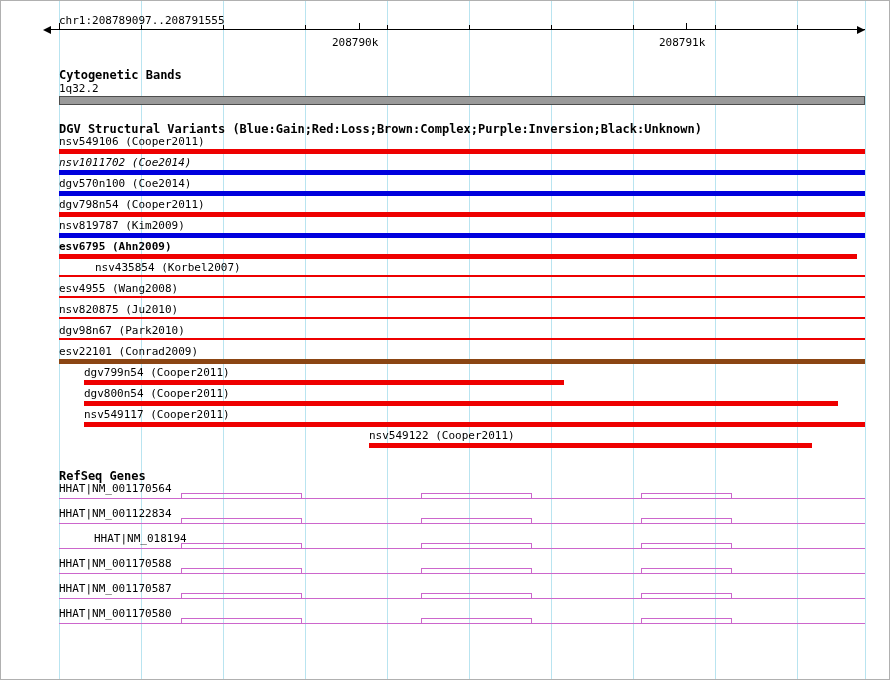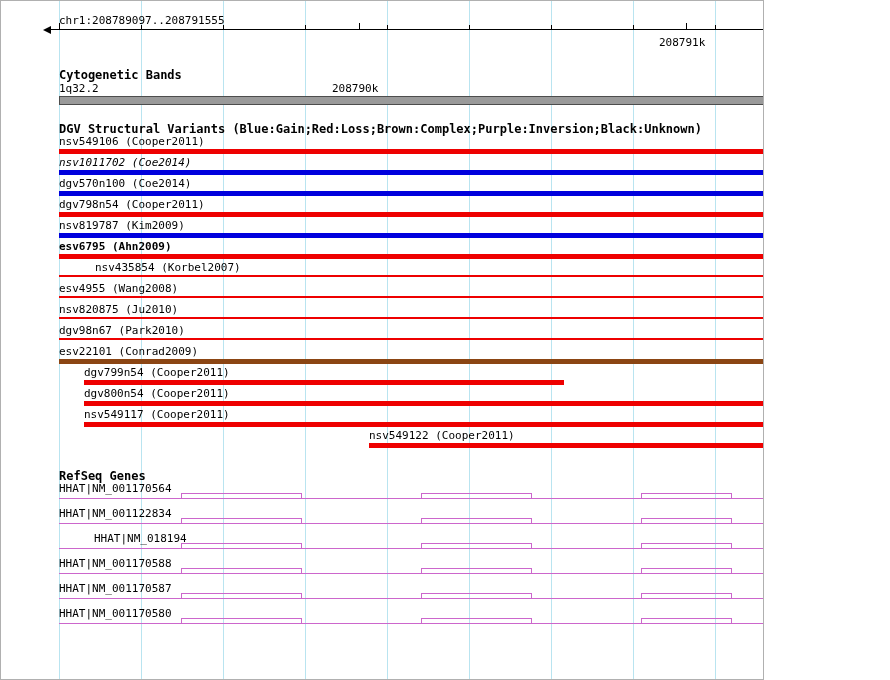--- a/index.html
+++ b/index.html
@@ -6,21 +6,21 @@
     margin: 0;
     padding: 0;
     background: #ffffff;
   }
   body {
     font-family: "DejaVu Sans Mono", monospace;
     color: #000000;
   }
   #browser {
     position: relative;
-    width: 764px;
+    width: 890px;
     height: 680px;
     overflow: hidden;
     background: #ffffff;
     border: 1px solid #b0b0b0;
     box-sizing: border-box;
   }
   
   .gridline {
     position: absolute;
     top: 0;
@@ -120,21 +120,21 @@
     <div class="ruler-tick" style="left:222px; top:24px; height:5px;"></div>
     <div class="ruler-tick" style="left:304px; top:24px; height:5px;"></div>
     <div class="ruler-tick" style="left:358px; top:22px; height:7px;"></div>
     <div class="ruler-tick" style="left:386px; top:24px; height:5px;"></div>
     <div class="ruler-tick" style="left:468px; top:24px; height:5px;"></div>
     <div class="ruler-tick" style="left:550px; top:24px; height:5px;"></div>
     <div class="ruler-tick" style="left:632px; top:24px; height:5px;"></div>
     <div class="ruler-tick" style="left:685px; top:22px; height:7px;"></div>
     <div class="ruler-tick" style="left:714px; top:24px; height:5px;"></div>
     <div class="ruler-tick" style="left:796px; top:24px; height:5px;"></div>
-    <div class="tick-label" style="left:331px; top:35px;margin-top:46px;">208790k</div>
+    <div class="tick-label" style="left:331px; top:35px;">208790k</div>
     <div class="tick-label" style="left:658px; top:35px;">208791k</div>
   </div>
 
   <div>
     <div class="track-title" style="left:58px; top:67px;">Cytogenetic Bands</div>
     <div class="feature-label" style="left:58px; top:81px;">1q32.2</div>
     <div class="band-bar" style="left:58px; top:95px; width:806px; height:9px;"></div>
   </div>
 
   <div>

